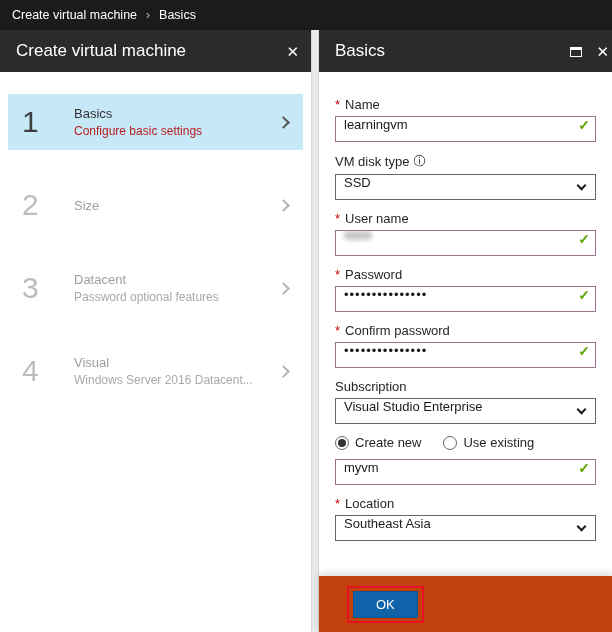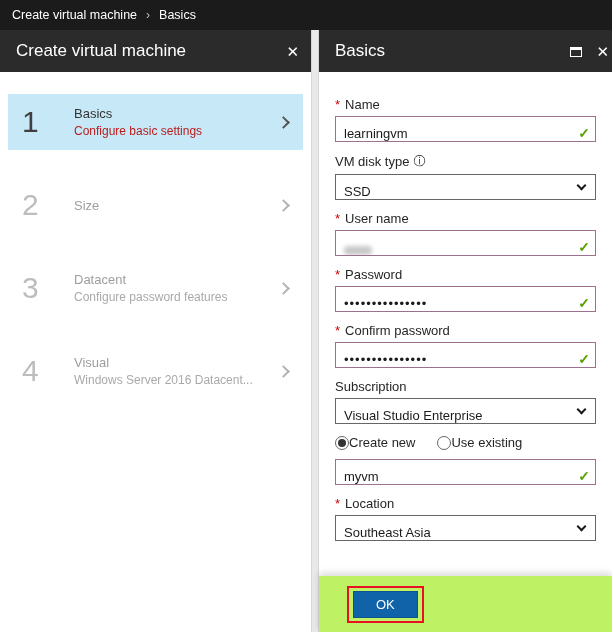--- a/index.html
+++ b/index.html
@@ -62,45 +62,45 @@
   
   .form { padding: 25px 16px 8px 16px; }
   .field { margin-bottom: 11px; }
   .flabel { font-size: 13px; color: #262626; margin-bottom: 4px; display: flex; align-items: center; gap: 4px; }
   .required .flabel::before { content: "*"; color: #c00; margin-right: 1px; }
   .info { font-size: 12px; color: #1a1a1a; cursor: pointer; }
 
   .box {
     position: relative; height: 26px; background: #fff;
     border: 1px solid #666;
-    display: flex; align-items: flex-end;
+    display: flex; align-items: flex-start;
     padding: 0 24px 0 8px; font-size: 13px; color: #1a1a1a;
     cursor: text; white-space: nowrap; overflow: hidden;
   }
   .box.edited { border-color: #9c7190; }
   .box.select { cursor: pointer; }
   .dots { letter-spacing: 1px; font-size: 13px; }
   .check { position: absolute; right: 5px; color: #57a300; font-size: 14px; font-weight: bold; }
   .chev-down {
     position: absolute; right: 10px; top: 7px;
     width: 7px; height: 7px;
     border-right: 2px solid #1a1a1a; border-bottom: 2px solid #1a1a1a;
     transform: rotate(45deg);
   }
   .smudge { width: 28px; height: 9px; background: #9b9b9b; border-radius: 4px; filter: blur(2px); opacity: .55; }
 
   .radios { display: flex; gap: 22px; align-items: center; margin: 7px 0 9px 0; font-size: 13px; color: #262626; }
-  .rad { display: flex; align-items: center; cursor: pointer; }
+  .rad { display: flex; align-items: center; gap: 6px; cursor: pointer; }
   .rdot { width: 14px; height: 14px; border: 1px solid #666; border-radius: 50%; position: relative; background: #fff; flex: none; }
   .rdot.sel::after { content: ""; position: absolute; top: 2px; left: 2px; right: 2px; bottom: 2px; border-radius: 50%; background: #333; }
 
   
   .footer {
     position: absolute; left: 0; bottom: 0; width: 100%; height: 56px;
-    background: #bef264; box-shadow: 0 -3px 7px rgba(0,0,0,.15);
+    background: #c2410c; box-shadow: 0 -3px 7px rgba(0,0,0,.15);
     display: flex; align-items: center; z-index: 5;
   }
   .ok-outline { border: 2px solid #e81123; padding: 3px 4px; margin-left: 28px; }
   .ok {
     background: #1062a9; color: #fff; border: 1px solid #0d538f;
     font-size: 13px; font-family: inherit;
     padding: 5px 22px; cursor: pointer;
   }
 </style>
 </head>
@@ -133,21 +133,21 @@
       <span class="step-text">
         <div class="step-label">Size</div>
       </span>
       <span class="chev-right"></span>
     </div>
 
     <div class="step">
       <span class="step-num">3</span>
       <span class="step-text">
         <div class="step-label">Datacent</div>
-        <div class="step-sub">Configure password features</div>
+        <div class="step-sub">Password optional features</div>
       </span>
       <span class="chev-right"></span>
     </div>
 
     <div class="step">
       <span class="step-num">4</span>
       <span class="step-text">
         <div class="step-label">Visual</div>
         <div class="step-sub">Windows Server 2016 Datacent...</div>
       </span>

